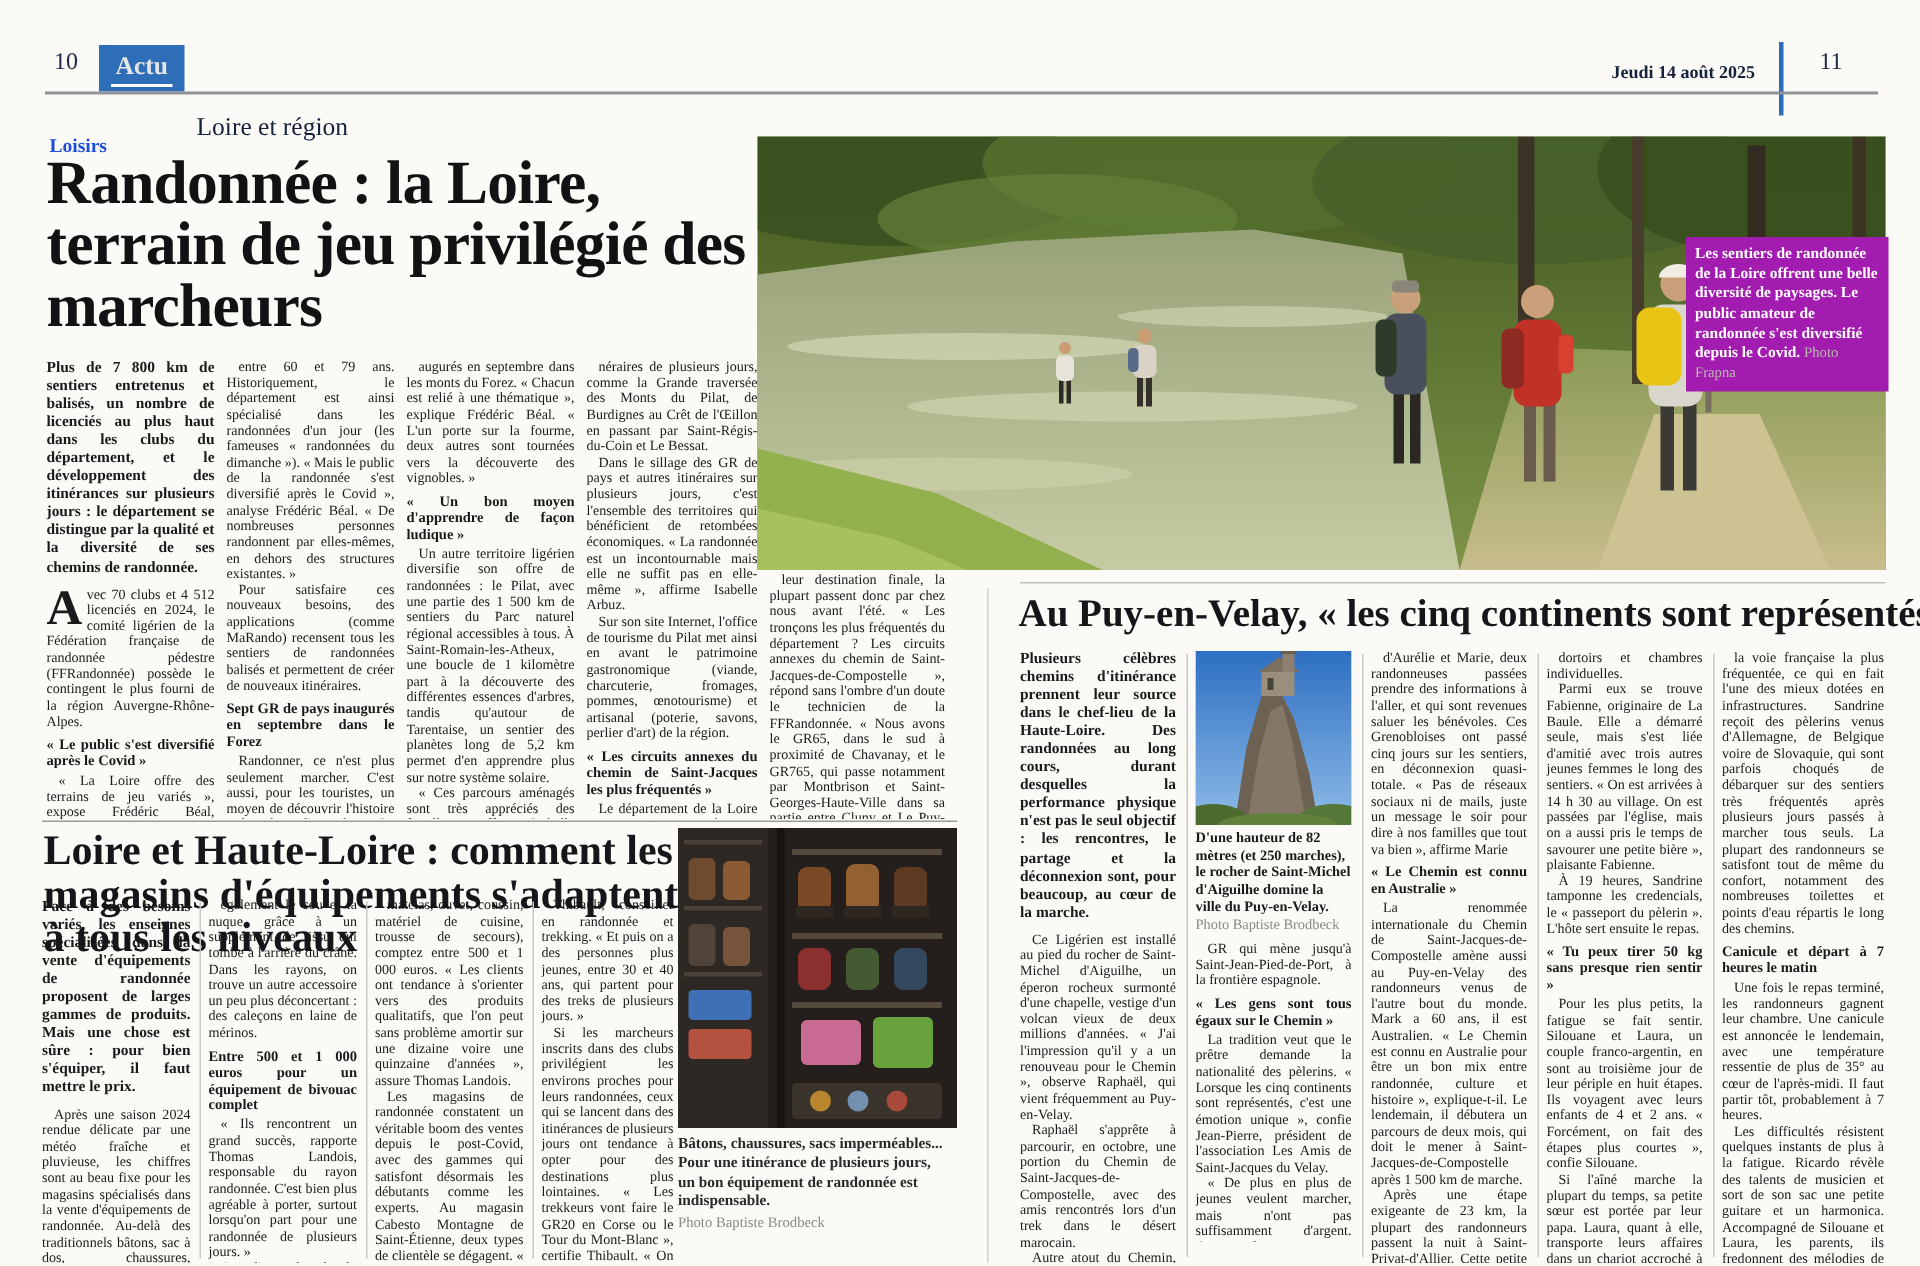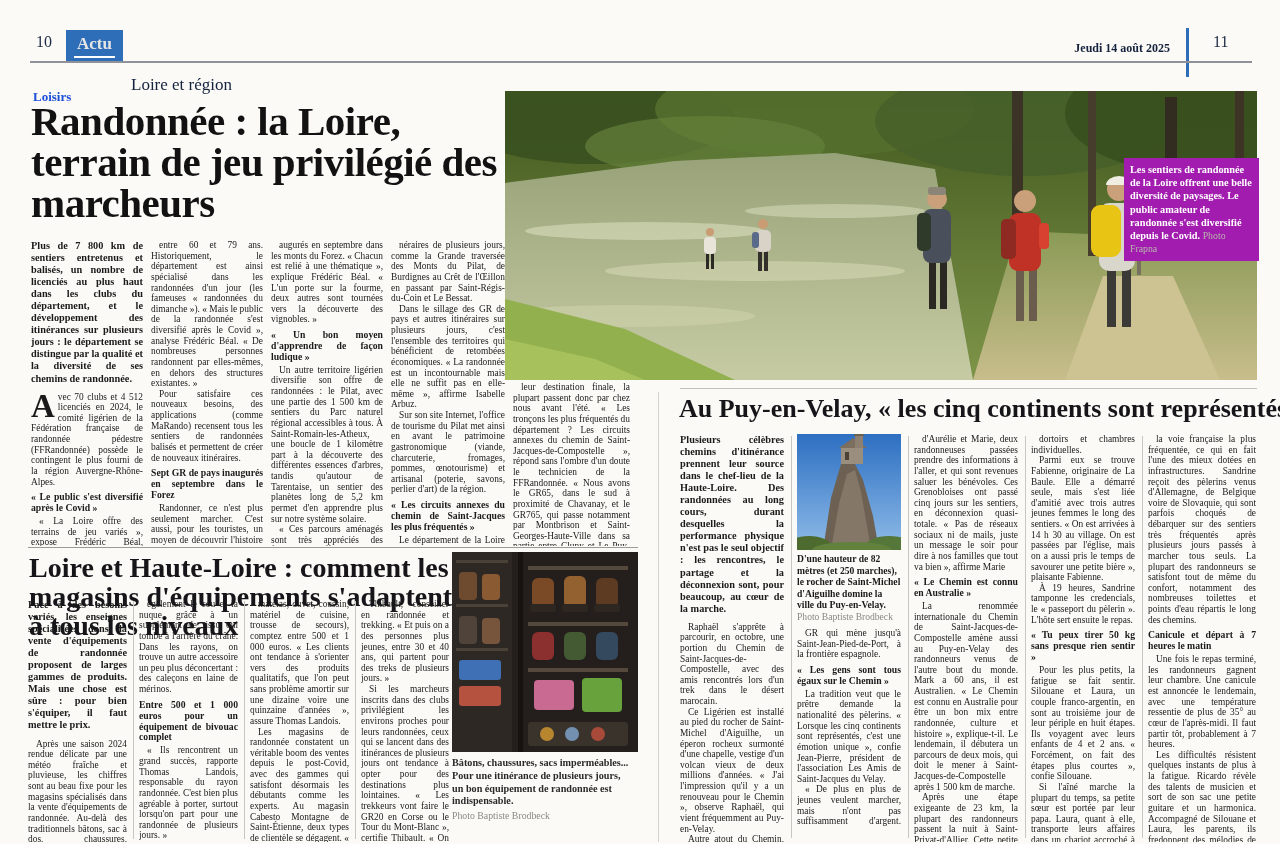--- a/index.html
+++ b/index.html
@@ -247,22 +247,22 @@
   <span class="credit block">Photo Baptiste Brodbeck</span>
 </div>
 
 <div class="vrule" style="left:658px;top:392px;height:450px;background:#d4d2cc;"></div>
 
 <div class="hrule" style="left:680px;top:388px;width:577px;background:#c2c0ba;"></div>
 <h2 class="headline-3">Au Puy-en-Velay, « les cinq continents sont représentés »</h2>
 
 <div class="col" style="left:680px;top:434px;width:104px;height:408px;">
     <div class="blk lede">Plusieurs célèbres chemins d'itinérance prennent leur source dans le chef-lieu de la Haute-Loire. Des randonnées au long cours, durant desquelles la performance physique n'est pas le seul objectif : les rencontres, le partage et la déconnexion sont, pour beaucoup, au cœur de la marche.</div>
+    <div class="blk p">Ce Ligérien est installé au pied du rocher de Saint-Michel d'Aiguilhe, un éperon rocheux surmonté d'une chapelle, vestige d'un volcan vieux de deux millions d'années. « J'ai l'impression qu'il y a un renouveau pour le Chemin », observe Raphaël, qui vient fréquemment au Puy-en-Velay.</div>
     <div class="blk p">Raphaël s'apprête à parcourir, en octobre, une portion du Chemin de Saint-Jacques-de-Compostelle, avec des amis rencontrés lors d'un trek dans le désert marocain.</div>
-    <div class="blk p">Ce Ligérien est installé au pied du rocher de Saint-Michel d'Aiguilhe, un éperon rocheux surmonté d'une chapelle, vestige d'un volcan vieux de deux millions d'années. « J'ai l'impression qu'il y a un renouveau pour le Chemin », observe Raphaël, qui vient fréquemment au Puy-en-Velay.</div>
     <div class="blk p">Autre atout du Chemin, selon lui : « Tout le monde peut adapter la longueur et la difficulté selon ses envies. Chacun peut créer son propre Compostelle. »</div>
   </div>
 
 <div style="position:absolute;left:797px;top:434px;width:104px;height:408px;overflow:hidden;">
   <div class="photo" style="position:relative;left:0;top:0;width:104px;height:116px;">
     <svg width="104" height="116" viewBox="0 0 104 116">
       <defs>
         <linearGradient id="gSky" x1="0" y1="0" x2="0" y2="1">
           <stop offset="0" stop-color="#2d6fc2"></stop>
             <stop offset="1" stop-color="#8fbce8"></stop>

